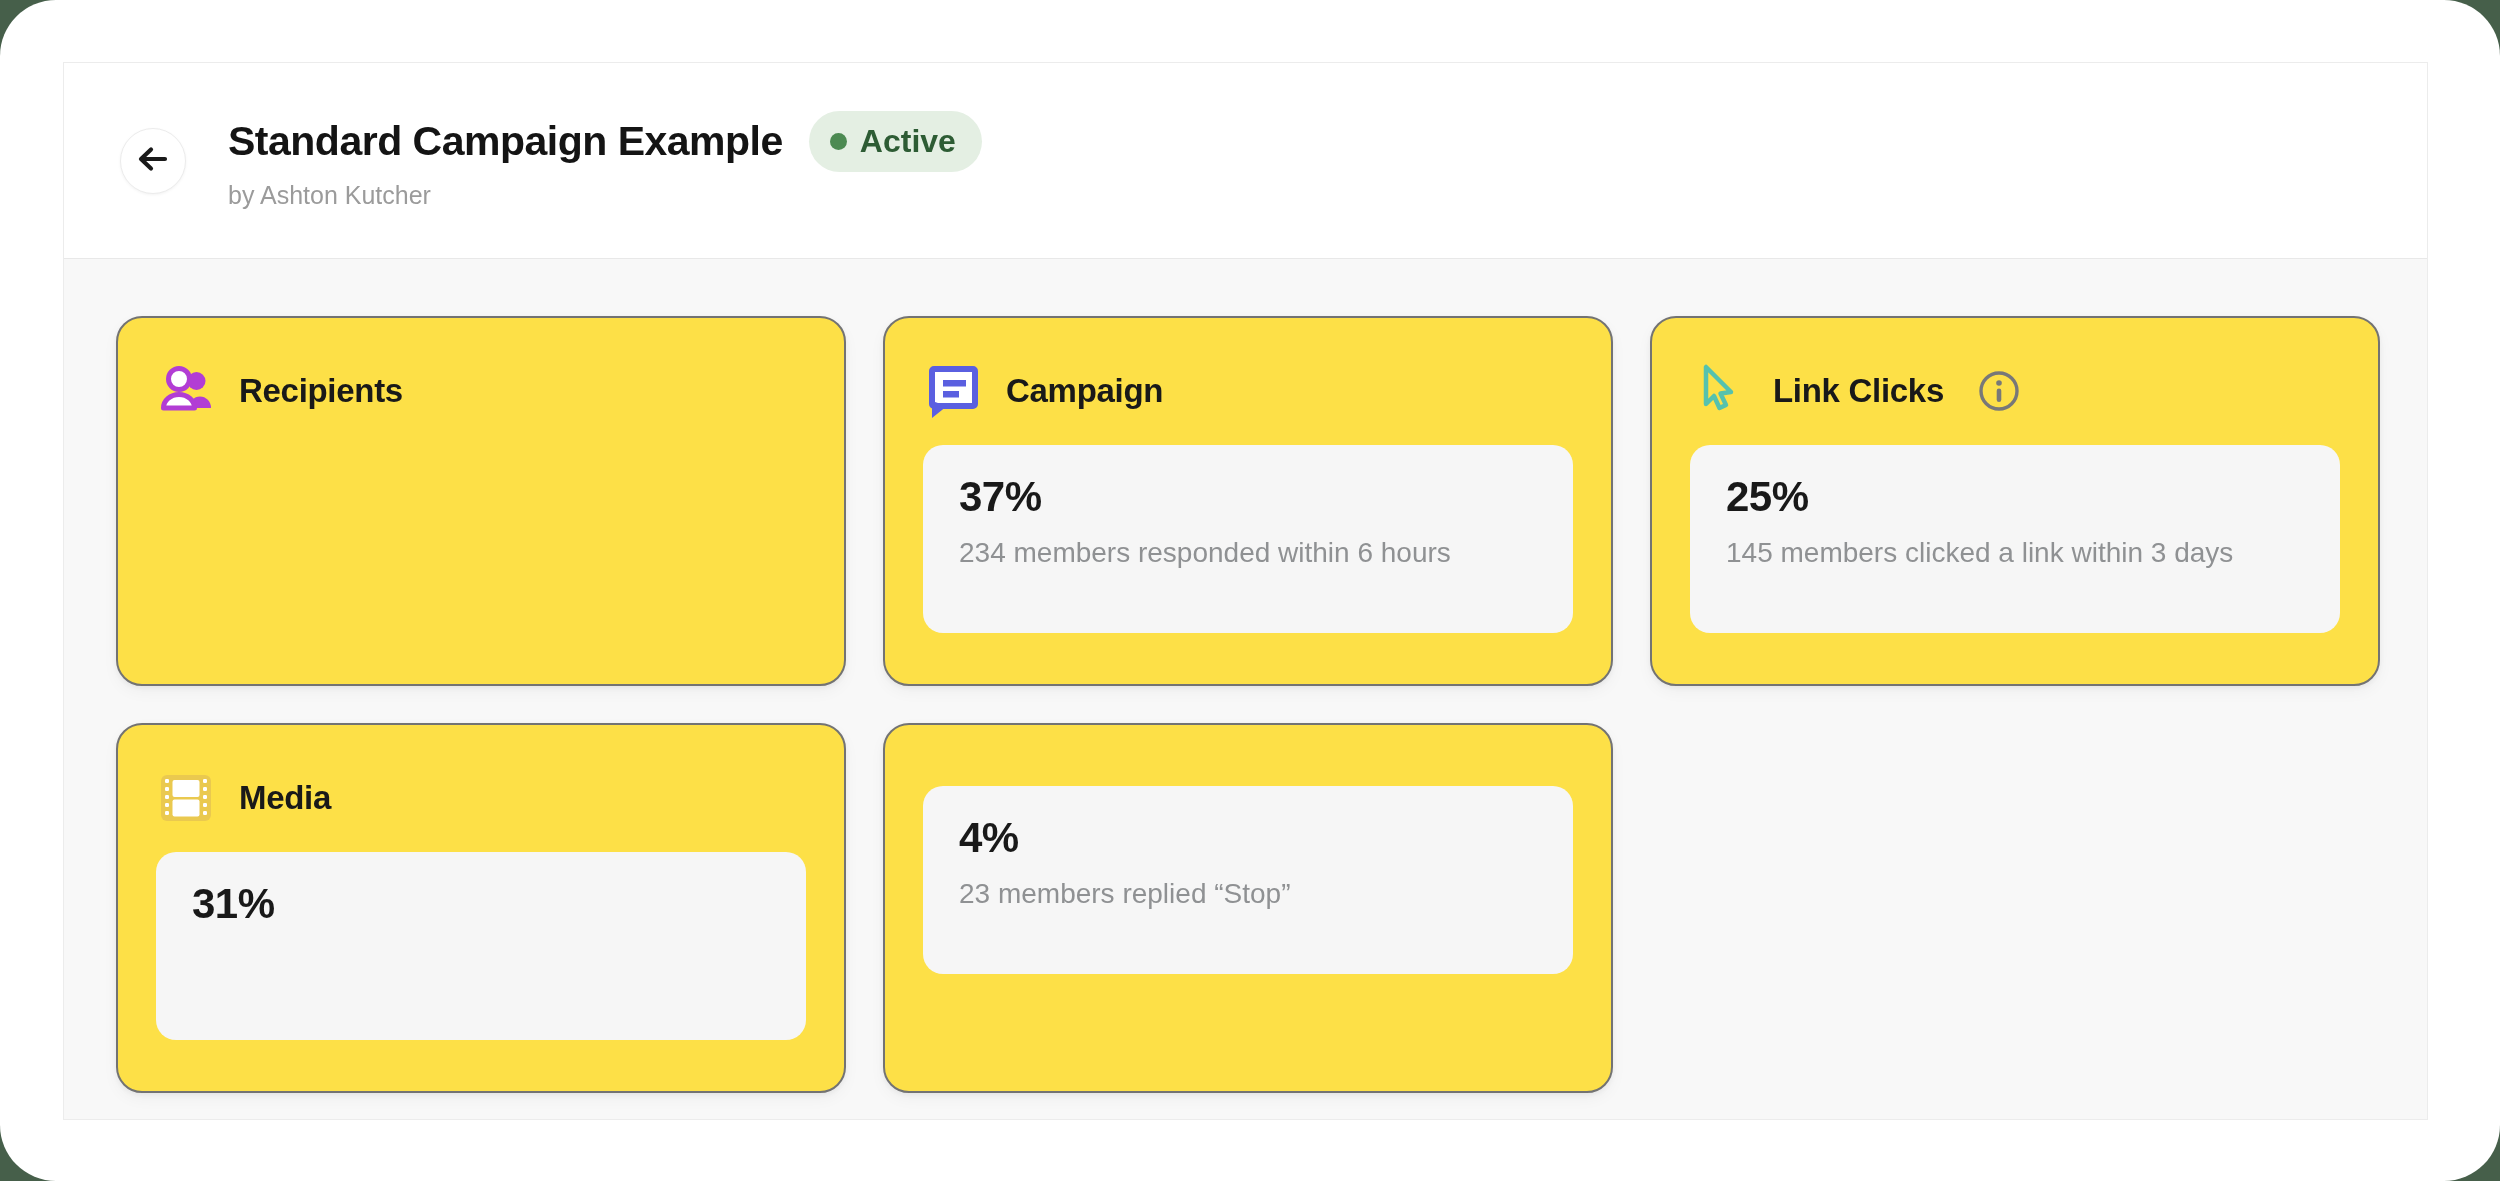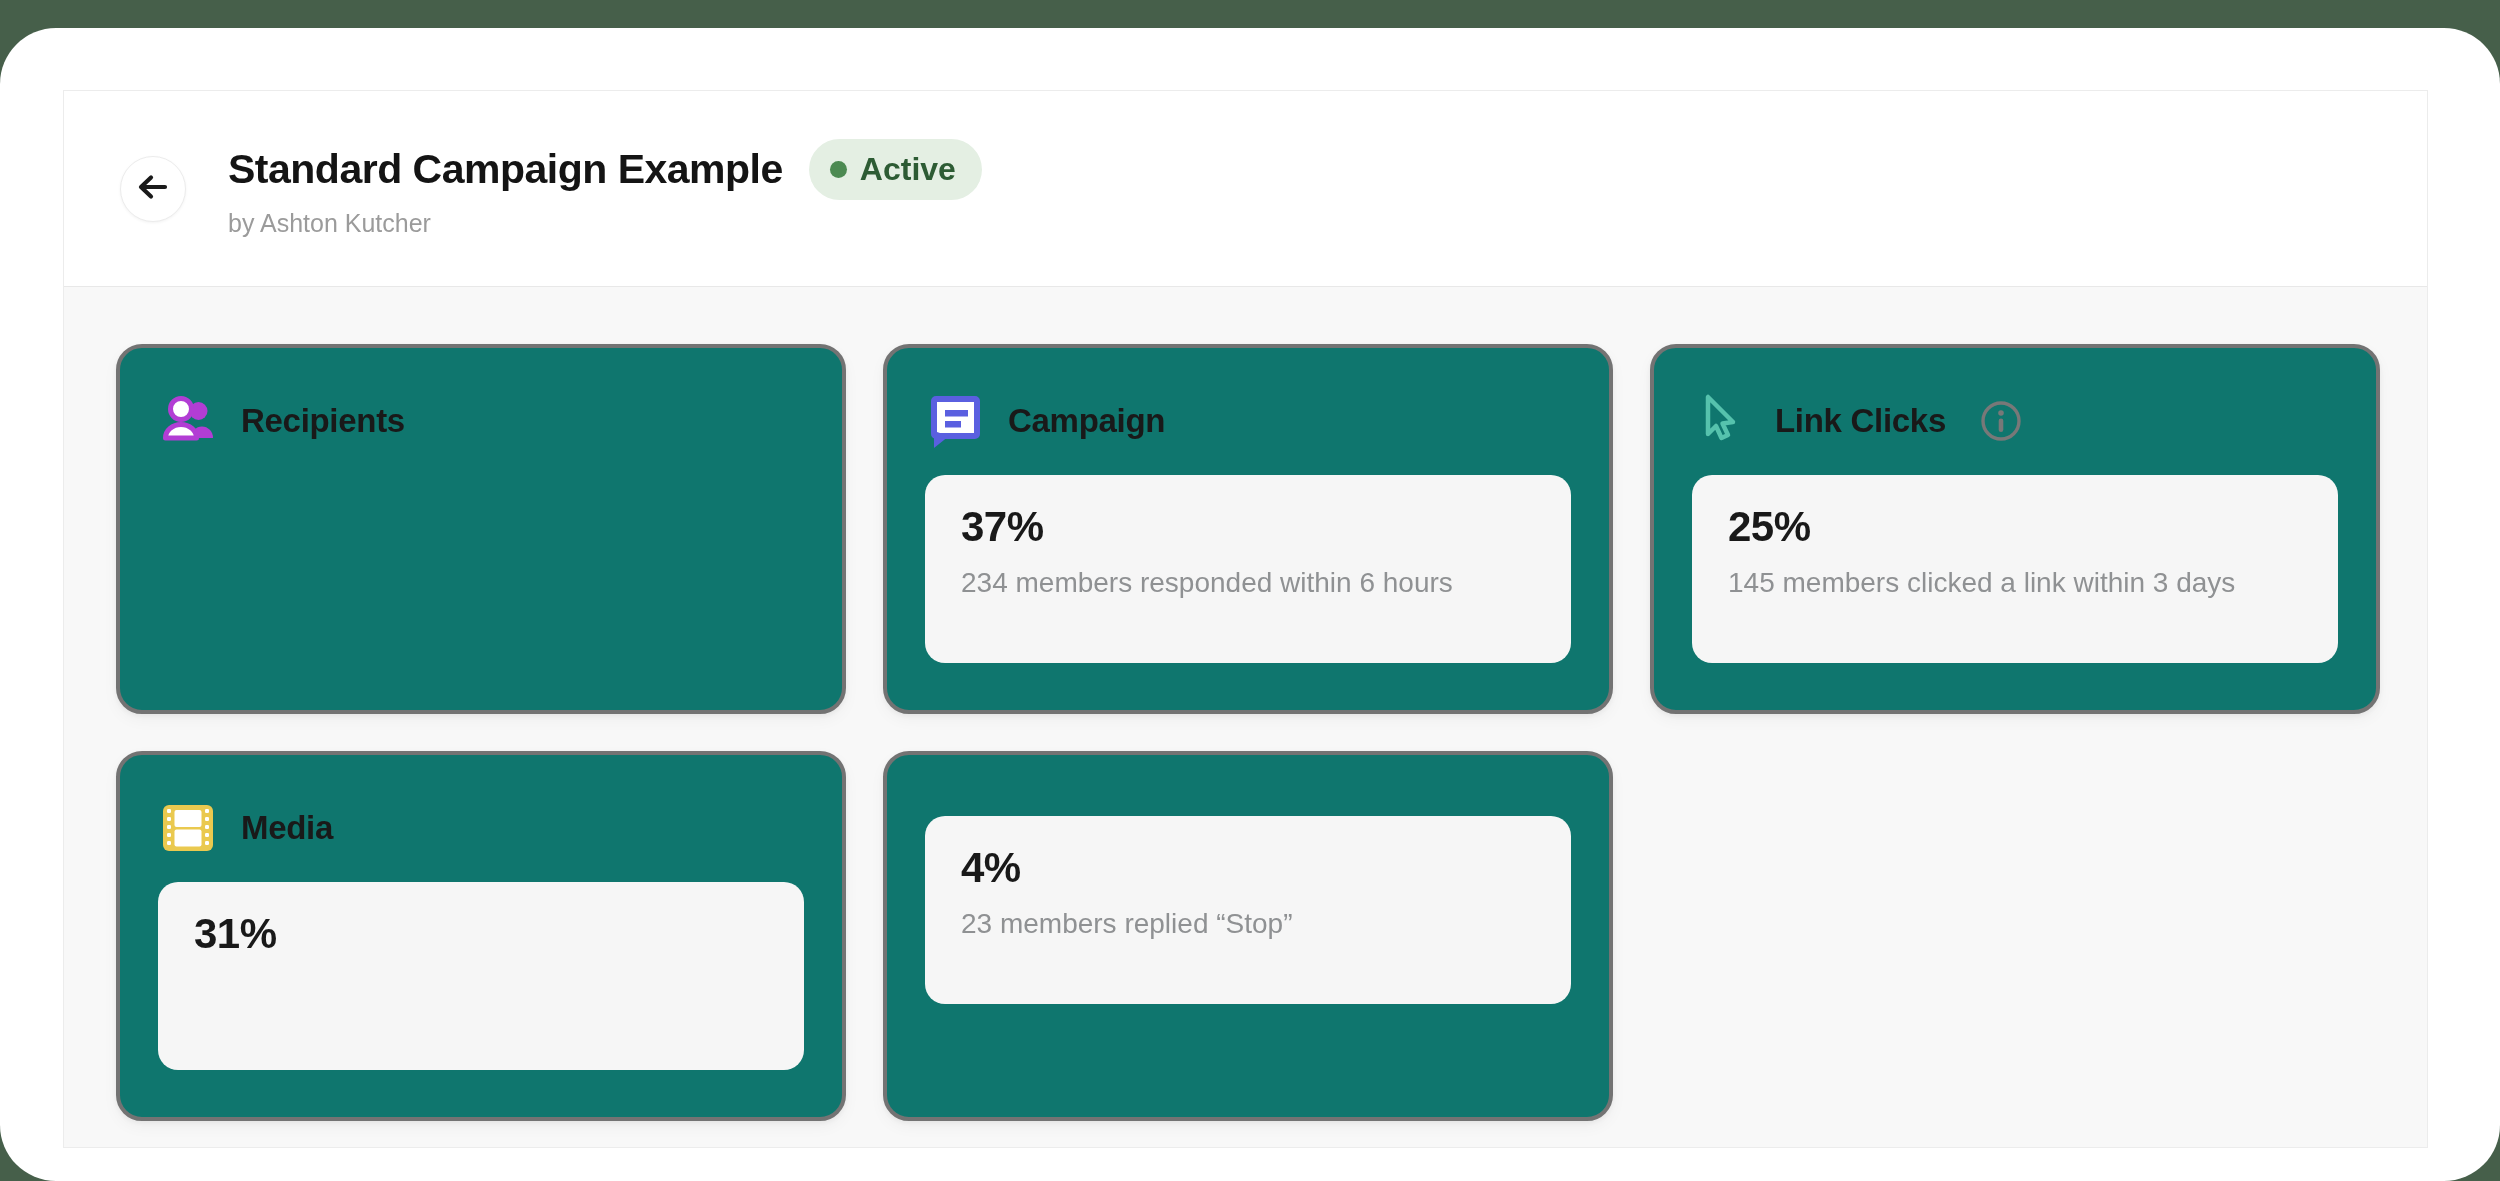--- a/index.html
+++ b/index.html
@@ -8,21 +8,20 @@
     font-family:"Liberation Sans","DejaVu Sans",sans-serif;
     background:#465f4a;
     position:relative;
     overflow:hidden;
   }
   .app-frame {
     position:absolute; inset:0;
     background:#ffffff;
     border-radius:56px;
     overflow:hidden;
-    margin-top:28px;
   }
   
   .panel {
     position:absolute;
     left:63px; top:62px;
     width:2365px; height:1058px;
     background:#f8f8f8;
     border:1px solid #ececec;
     display:flex; flex-direction:column;
   }
@@ -66,23 +65,23 @@
     flex:1;
     padding:57px 49px 20px 52px;
     display:grid;
     grid-template-columns:730px 730px 730px;
     grid-auto-rows:370px;
     column-gap:37px;
     row-gap:37px;
     align-content:start;
   }
   .stat-card {
-    background:#0f766e;
+    background:#fde047;
     border-radius:26px;
-    border:4px solid #737373;
+    border:2px solid #737373;
     box-shadow:0 2px 5px rgba(0,0,0,0.05), 0 6px 16px rgba(0,0,0,0.04);
     padding:40px 38px;
   }
   .card-head {
     display:flex; align-items:center; gap:23px;
     height:66px;
   }
   .card-head svg { flex:0 0 auto; display:block; }
   .card-title { font-size:33px; font-weight:700; color:#191919; letter-spacing:-0.3px; }
   .info-btn {

